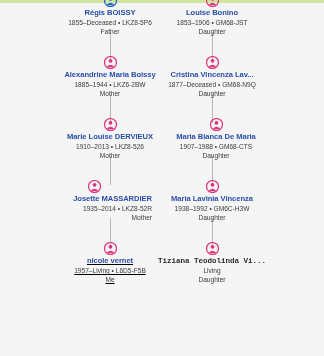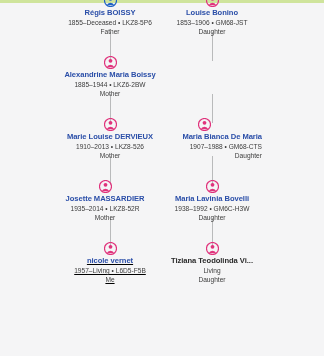--- a/index.html
+++ b/index.html
@@ -58,20 +58,21 @@
     letter-spacing: -0.05px;
     white-space: nowrap;
     overflow: hidden;
     text-overflow: ellipsis;
   }
   .person-name.link {
     color: #2a4ea8;
   }
   .person-name.plain {
     color: #2b2b2b;
+    font-family: Liberation Mono, monospace;
   }
   .person-detail {
     font-size: 6.6px;
     color: #3c3c3c;
     line-height: 9px;
     white-space: nowrap;
   }
   .person-role {
     font-size: 6.6px;
     color: #3c3c3c;
@@ -128,21 +129,21 @@
         <circle cx="6.5" cy="6.5" r="6" fill="none" stroke="#e0337c" stroke-width="1.2"></circle>
         <circle cx="6.5" cy="4.8" r="1.9" fill="#e0337c"></circle>
         <path d="M2.9 11.2 a3.7 3.3 0 0 1 7.2 0 z" fill="#e0337c"></path>
       </svg>
     </span>
     <div class="person-name link">Marie Louise DERVIEUX</div>
     <div class="person-detail">1910–2013 • LKZ8-526</div>
     <div class="person-role">Mother</div>
   </div>
 
-  <div class="person-card" style="left:105px; top:180px;">
+  <div class="person-card" style="left:94px; top:180px;text-align:right;">
     <span class="avatar">
       <svg width="13" height="13" viewBox="0 0 13 13">
         <circle cx="6.5" cy="6.5" r="6" fill="none" stroke="#e0337c" stroke-width="1.2"></circle>
         <circle cx="6.5" cy="4.8" r="1.9" fill="#e0337c"></circle>
         <path d="M2.9 11.2 a3.7 3.3 0 0 1 7.2 0 z" fill="#e0337c"></path>
       </svg>
     </span>
     <div class="person-name link">Josette MASSARDIER</div>
     <div class="person-detail">1935–2014 • LKZ8-52R</div>
     <div class="person-role">Mother</div>
@@ -167,43 +168,55 @@
         <circle cx="6.5" cy="6.5" r="6" fill="none" stroke="#e0337c" stroke-width="1.2"></circle>
         <circle cx="6.5" cy="4.8" r="1.9" fill="#e0337c"></circle>
         <path d="M2.9 11.2 a3.7 3.3 0 0 1 7.2 0 z" fill="#e0337c"></path>
       </svg>
     </span>
     <div class="person-name link">Louise Bonino</div>
     <div class="person-detail">1853–1906 • GM68-JST</div>
     <div class="person-role">Daughter</div>
   </div>
 
-
-  <div class="person-card" style="left:204px; top:118px;text-align:right;">
+  <div class="person-card" style="left:212px; top:56px;">
+    <span class="avatar">
+      <svg width="13" height="13" viewBox="0 0 13 13">
+        <circle cx="6.5" cy="6.5" r="6" fill="none" stroke="#e0337c" stroke-width="1.2"></circle>
+        <circle cx="6.5" cy="4.8" r="1.9" fill="#e0337c"></circle>
+        <path d="M2.9 11.2 a3.7 3.3 0 0 1 7.2 0 z" fill="#e0337c"></path>
+      </svg>
+    </span>
+    <div class="person-name link">Cristina Vincenza Lav...</div>
+    <div class="person-detail">1877–Deceased • GM68-N9Q</div>
+    <div class="person-role">Daughter</div>
+  </div>
+
+  <div class="person-card" style="left:216px; top:118px;">
     <span class="avatar">
       <svg width="13" height="13" viewBox="0 0 13 13">
         <circle cx="6.5" cy="6.5" r="6" fill="none" stroke="#e0337c" stroke-width="1.2"></circle>
         <circle cx="6.5" cy="4.8" r="1.9" fill="#e0337c"></circle>
         <path d="M2.9 11.2 a3.7 3.3 0 0 1 7.2 0 z" fill="#e0337c"></path>
       </svg>
     </span>
     <div class="person-name link">Maria Bianca De Maria</div>
     <div class="person-detail">1907–1988 • GM68-CTS</div>
     <div class="person-role">Daughter</div>
   </div>
 
   <div class="person-card" style="left:212px; top:180px;">
     <span class="avatar">
       <svg width="13" height="13" viewBox="0 0 13 13">
         <circle cx="6.5" cy="6.5" r="6" fill="none" stroke="#e0337c" stroke-width="1.2"></circle>
         <circle cx="6.5" cy="4.8" r="1.9" fill="#e0337c"></circle>
         <path d="M2.9 11.2 a3.7 3.3 0 0 1 7.2 0 z" fill="#e0337c"></path>
       </svg>
     </span>
-    <div class="person-name link">Maria Lavinia Bovelli</div>
+    <div class="person-name link">Maria Lavinia Vincenza</div>
     <div class="person-detail">1938–1992 • GM6C-H3W</div>
     <div class="person-role">Daughter</div>
   </div>
 
   <div class="person-card" style="left:212px; top:242px;">
     <span class="avatar">
       <svg width="13" height="13" viewBox="0 0 13 13">
         <circle cx="6.5" cy="6.5" r="6" fill="none" stroke="#e0337c" stroke-width="1.2"></circle>
         <circle cx="6.5" cy="4.8" r="1.9" fill="#e0337c"></circle>
         <path d="M2.9 11.2 a3.7 3.3 0 0 1 7.2 0 z" fill="#e0337c"></path>

